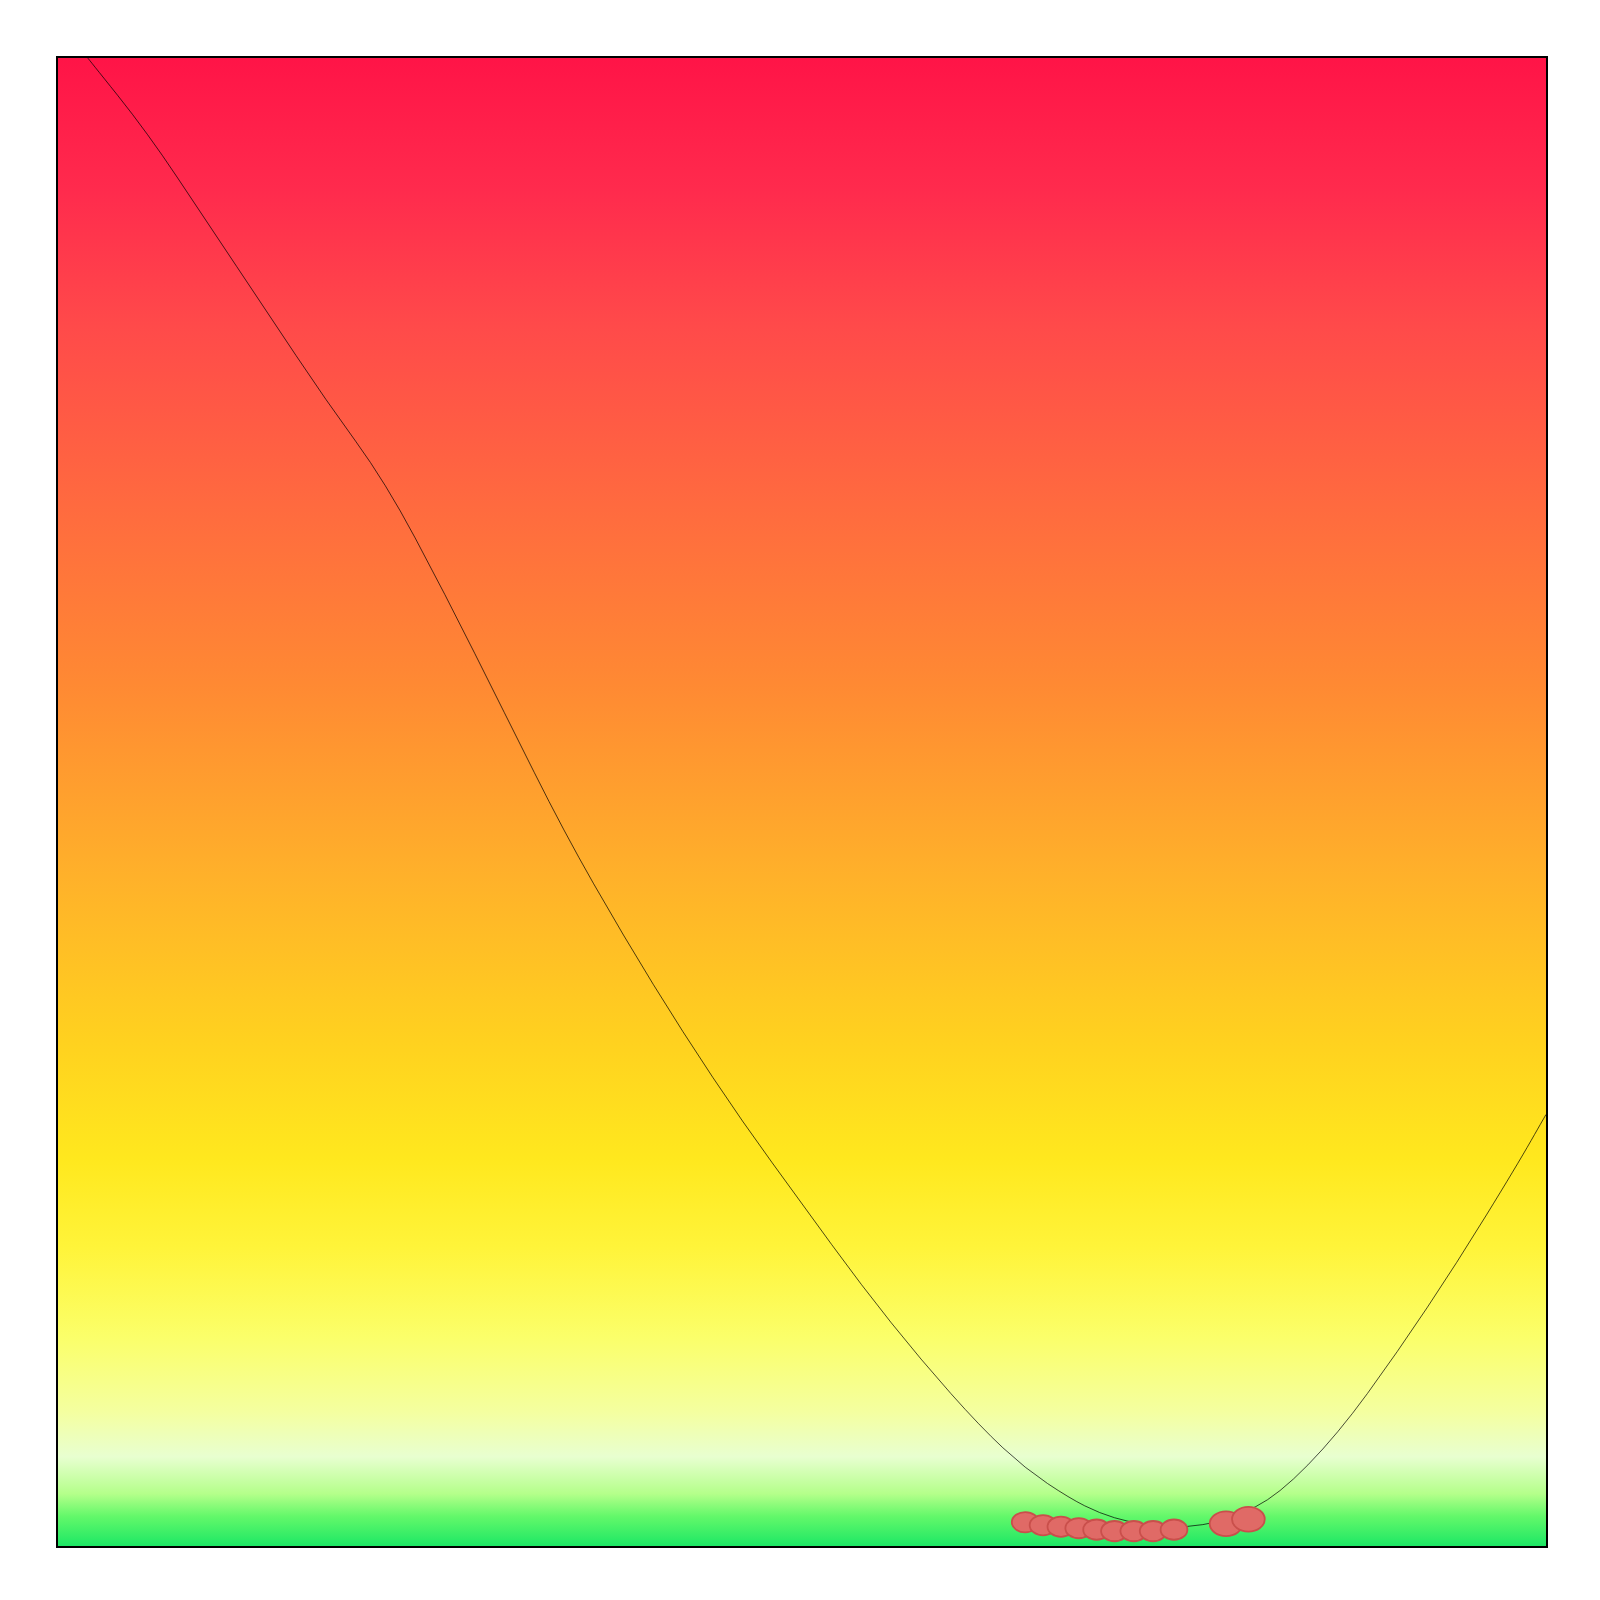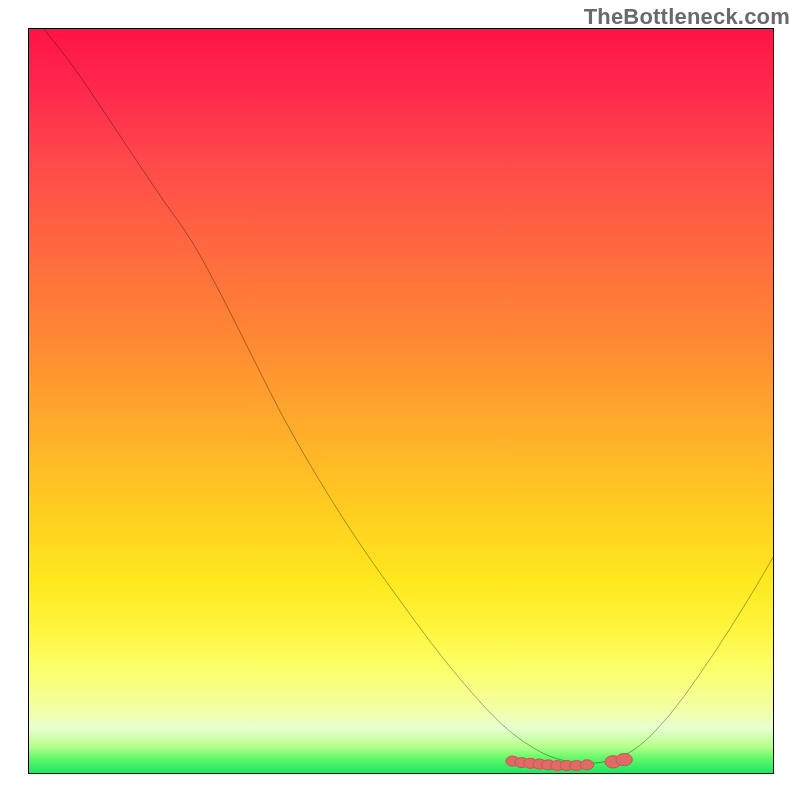--- a/index.html
+++ b/index.html
@@ -64,21 +64,20 @@
     inset: 0;
     width: 100%;
     height: 100%;
     pointer-events: none;
   }
 </style>
 </head>
 <body>
 
 <div class="frame">
-  <div class="watermark">TheBottleneck.com</div>
 
   <div class="plot">
     <div class="gradient"></div>
     <svg class="overlay" viewBox="0 0 100 100" preserveAspectRatio="none">
       <path id="curve-path" fill="none" stroke="#000000" stroke-width="0.35" vector-effect="non-scaling-stroke" d="M 2.00 0.00 Q 2.00 0.00 4.00 2.50 Q 6.00 5.00 8.00 8.00 Q 10.00 11.00 12.00 14.00 Q 14.00 17.00 16.00 20.00 Q 18.00 23.00 20.00 25.75 Q 22.00 28.50 24.00 32.25 Q 26.00 36.00 28.00 40.00 Q 30.00 44.00 32.00 48.00 Q 34.00 52.00 36.00 55.50 Q 38.00 59.00 40.00 62.25 Q 42.00 65.50 44.00 68.50 Q 46.00 71.50 48.00 74.25 Q 50.00 77.00 52.00 79.75 Q 54.00 82.50 56.00 85.00 Q 58.00 87.50 60.00 89.75 Q 62.00 92.00 63.50 93.40 Q 65.00 94.80 66.50 95.80 Q 68.00 96.80 69.00 97.30 Q 70.00 97.80 71.00 98.10 Q 72.00 98.40 73.25 98.60 Q 74.50 98.80 75.75 98.70 Q 77.00 98.60 78.00 98.35 Q 79.00 98.10 80.50 97.35 Q 82.00 96.60 84.00 94.55 Q 86.00 92.50 88.00 89.75 Q 90.00 87.00 92.00 84.00 Q 94.00 81.00 96.00 77.75 Q 98.00 74.50 99.00 72.75 T 100.00 71.00"></path>
       <g id="marker-layer">
           <ellipse cx="65.00" cy="98.40" rx="0.90" ry="0.68" fill="#e06a66" stroke="#c94f4b" stroke-width="0.12"></ellipse>
           <ellipse cx="66.20" cy="98.60" rx="0.90" ry="0.68" fill="#e06a66" stroke="#c94f4b" stroke-width="0.12"></ellipse>
           <ellipse cx="67.40" cy="98.70" rx="0.90" ry="0.68" fill="#e06a66" stroke="#c94f4b" stroke-width="0.12"></ellipse>
           <ellipse cx="68.60" cy="98.80" rx="0.90" ry="0.68" fill="#e06a66" stroke="#c94f4b" stroke-width="0.12"></ellipse>

